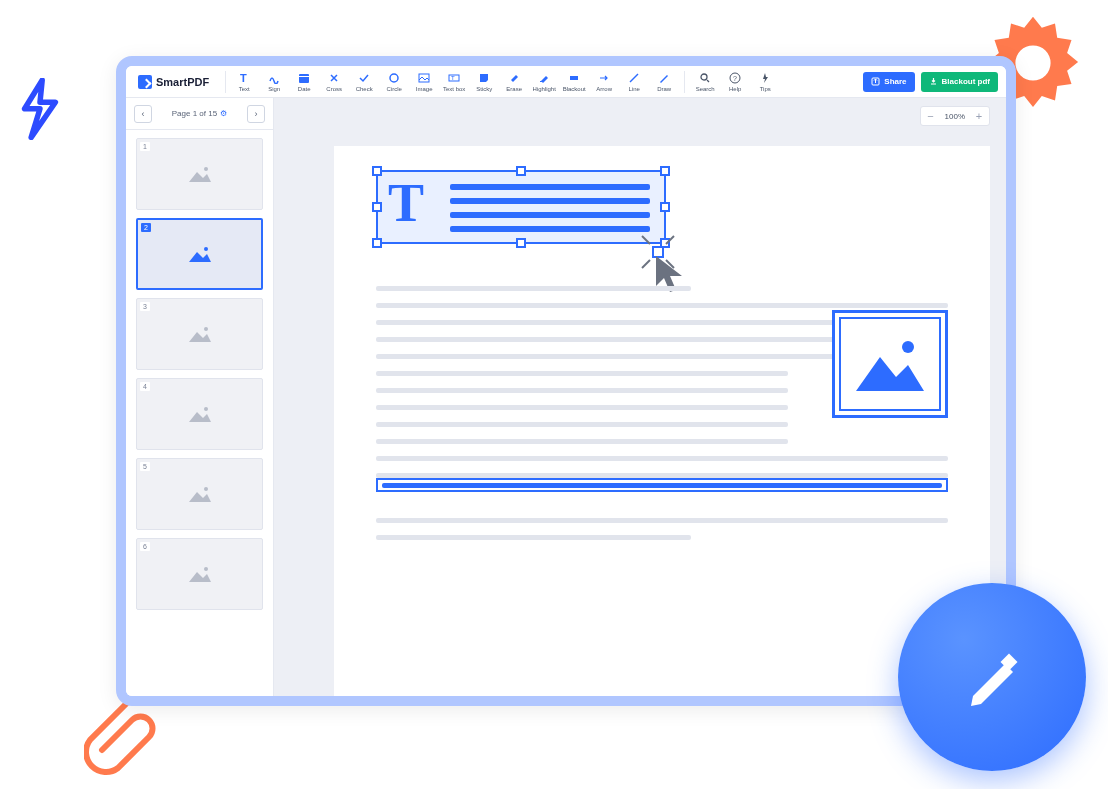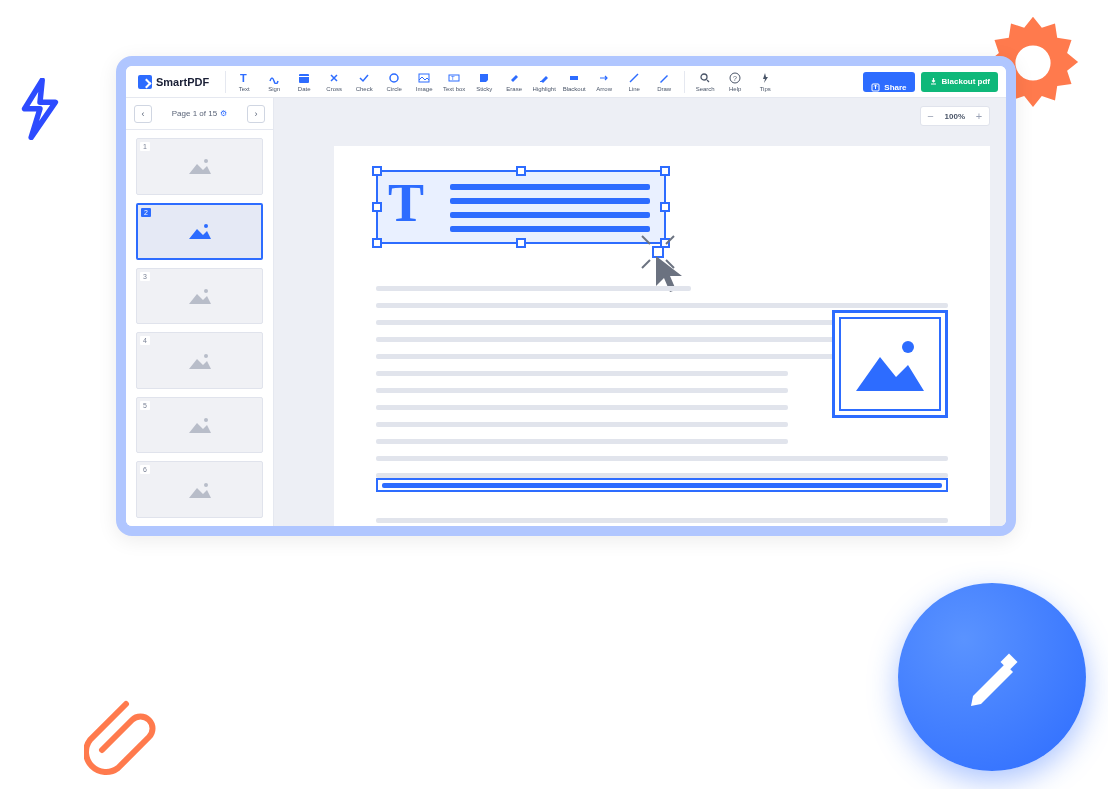--- a/index.html
+++ b/index.html
@@ -1,54 +1,54 @@
 <!DOCTYPE html>
 <html><head>
 <meta charset="utf-8">
 <style>
 * { box-sizing: border-box; margin: 0; padding: 0; }
 body { font-family: -apple-system, BlinkMacSystemFont, "Segoe UI", Arial, sans-serif; background: #fff; width: 1108px; height: 789px; position: relative; overflow: hidden; }
 
-.app-window { position: absolute; left: 116px; top: 56px; width: 900px; height: 480px; background: #fff; border: 10px solid #b0c6ff; border-radius: 16px; overflow: hidden; box-shadow: 0 4px 20px rgba(0,0,0,0.08); }
+.app-window { position: absolute; left: 116px; top: 56px; width: 900px; height: 650px; background: #fff; border: 10px solid #b0c6ff; border-radius: 16px; overflow: hidden; box-shadow: 0 4px 20px rgba(0,0,0,0.08); }
 
 .topbar { display: flex; align-items: center; height: 32px; border-bottom: 1px solid #e5e8f0; background: #fff; padding: 0 8px; }
 .logo { display: flex; align-items: center; gap: 4px; font-weight: 700; font-size: 11px; color: #1a1f36; margin-right: 12px; margin-left: 4px; }
 .logo-icon { width: 14px; height: 14px; background: #2d6cff; border-radius: 2px; position: relative; }
 .logo-icon::after { content: ''; position: absolute; right: 2px; bottom: 2px; width: 5px; height: 5px; border-bottom: 2px solid #fff; border-right: 2px solid #fff; transform: rotate(-45deg); }
 
 .toolbar { display: flex; gap: 2px; flex: 1; }
 .tool { display: flex; flex-direction: column; align-items: center; justify-content: center; width: 28px; gap: 1px; cursor: pointer; }
 .tool-icon { width: 14px; height: 14px; display: flex; align-items: center; justify-content: center; }
 .tool-label { font-size: 6px; color: #4a5568; }
 
 .tb-divider { width: 1px; height: 22px; background: #e5e8f0; margin: 0 4px; }
 
 .right-actions { display: flex; gap: 6px; align-items: center; }
 .btn { display: flex; align-items: center; gap: 4px; height: 20px; padding: 0 8px; border-radius: 3px; font-size: 8px; font-weight: 600; cursor: pointer; border: none; color: #fff; }
-.btn-share { background: #2d6cff; align-items: flex-end; }
+.btn-share { background: #2d6cff; }
 .btn-download { background: #0fb87a; }
 
 .workspace { display: flex; height: calc(100% - 32px); background: #edeff5; }
 
 .sidebar { width: 148px; background: #fff; border-right: 1px solid #e5e8f0; display: flex; flex-direction: column; }
 .side-header { display: flex; align-items: center; justify-content: space-between; height: 32px; padding: 0 8px; border-bottom: 1px solid #e5e8f0; }
 .nav-btn { width: 18px; height: 18px; border: 1px solid #d0d6e2; border-radius: 3px; background: #fff; display: flex; align-items: center; justify-content: center; cursor: pointer; font-size: 9px; color: #5a6478; }
 .page-indicator { font-size: 8px; color: #5a6478; display: flex; align-items: center; gap: 3px; }
 .gear-mini { color: #2d6cff; }
 
 .thumbs { flex: 1; overflow: hidden; padding: 8px 10px; display: flex; flex-direction: column; gap: 8px; }
 .thumb { position: relative; height: 72px; background: #f0f1f5; border: 1px solid #e0e3ec; border-radius: 2px; display: flex; align-items: center; justify-content: center; }
 .thumb.active { border: 2px solid #2d6cff; background: #e5e9f5; }
 .thumb-num { position: absolute; top: 3px; left: 3px; font-size: 7px; color: #7a8296; background: #fff; padding: 1px 3px; border-radius: 1px; }
 .thumb.active .thumb-num { background: #2d6cff; color: #fff; }
 
 .canvas-area { flex: 1; position: relative; padding: 12px 16px 16px 16px; overflow: hidden; }
 .zoom-ctrl { position: absolute; top: 8px; right: 16px; display: flex; align-items: center; background: #fff; border: 1px solid #e0e3ec; border-radius: 3px; height: 20px; }
 .zoom-btn { width: 20px; height: 18px; display: flex; align-items: center; justify-content: center; font-size: 11px; color: #9aa2b5; cursor: pointer; }
-.zoom-val { font-size: 8px; color: #4a5568; padding: 0 4px; font-weight: bold; }
+.zoom-val { font-size: 8px; color: #4a5568; padding: 0 4px; }
 
 .page { position: absolute; left: 60px; top: 48px; right: 16px; bottom: 0; background: #fff; padding: 36px 42px 20px 42px; }
 
 .text-edit-box { position: absolute; left: 42px; top: 24px; width: 290px; height: 74px; border: 2px solid #2d6cff; background: #e9f0ff; }
 .handle { position: absolute; width: 10px; height: 10px; background: #fff; border: 2px solid #2d6cff; }
 .h-tl{top:-6px;left:-6px}.h-tr{top:-6px;right:-6px}.h-bl{bottom:-6px;left:-6px}.h-br{bottom:-6px;right:-6px}
 .h-tm{top:-6px;left:50%;margin-left:-5px}.h-bm{bottom:-6px;left:50%;margin-left:-5px}
 .h-ml{top:50%;left:-6px;margin-top:-5px}.h-mr{top:50%;right:-6px;margin-top:-5px}
 .big-T { position: absolute; left: 10px; top: 4px; font-size: 54px; font-weight: 700; color: #2d6cff; font-family: Georgia, serif; line-height: 1; }
 .edit-lines { position: absolute; left: 72px; top: 12px; right: 14px; }

